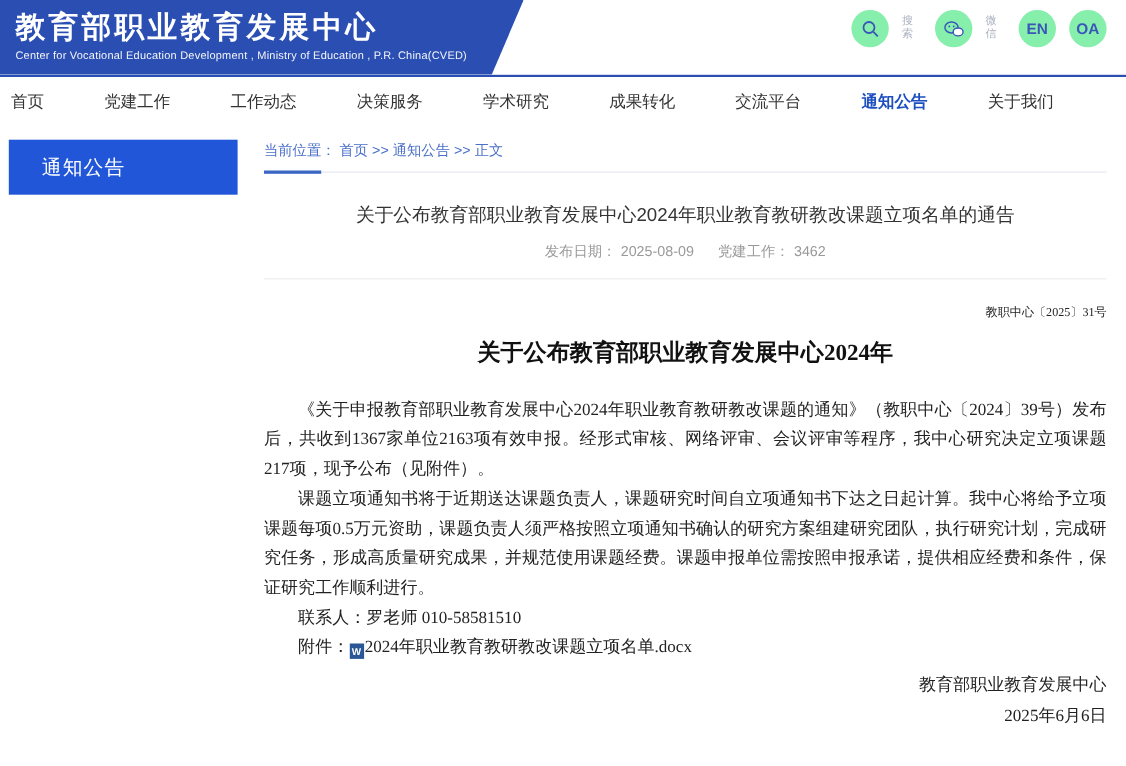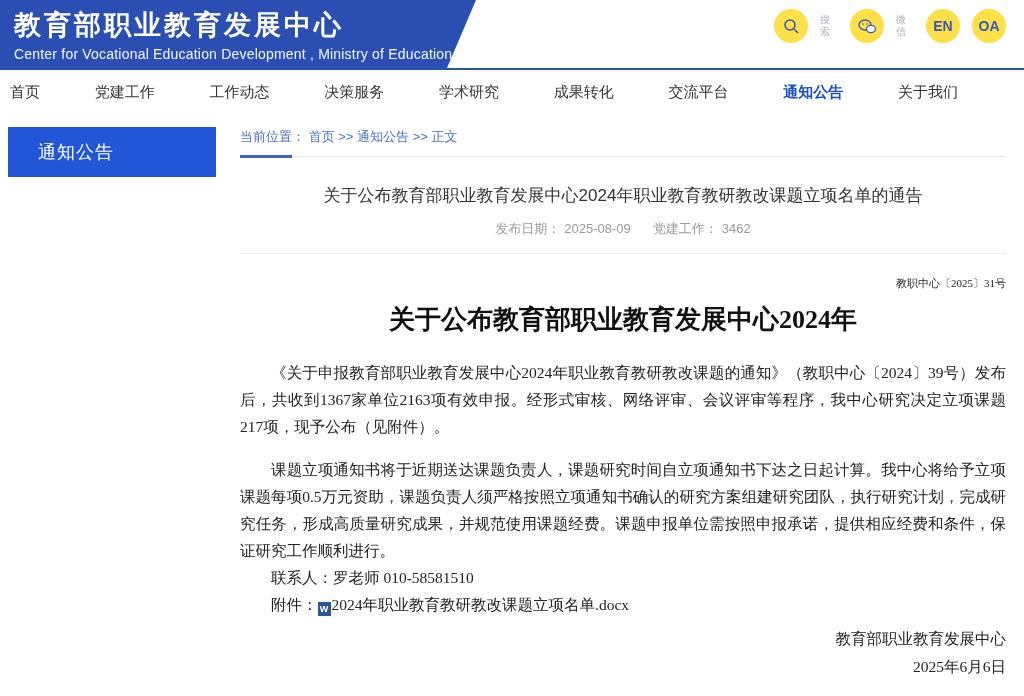--- a/index.html
+++ b/index.html
@@ -7,24 +7,24 @@
     font-family:"Liberation Sans", sans-serif; }
 
   
   .header { position:relative; width:1024px; height:70px; background:#ffffff;
     border-bottom:2px solid #2a4eb2; }
   .header-blue { position:absolute; left:0; top:0; width:100%; height:100%;
     background:#2a4eb2; clip-path:polygon(0 0, 476px 0, 447px 100%, 0 100%); }
   .logo-wrap { position:absolute; left:14px; top:7px; color:#ffffff; z-index:2; }
   .logo-title { font-size:27px; font-weight:bold; letter-spacing:3px;
     font-family:"Liberation Serif", serif; }
-  .logo-sub { font-size:14px; margin-top:3px; letter-spacing:0.2px; opacity:0.95; }
+  .logo-sub { font-size:10px; margin-top:3px; letter-spacing:0.2px; opacity:0.95; }
   .header-tools { position:absolute; right:18px; top:9px; display:flex;
     align-items:center; gap:12px; z-index:2; }
-  .tool-circle { width:34px; height:34px; border-radius:50%; background:#fde047;
+  .tool-circle { width:34px; height:34px; border-radius:50%; background:#86efac;
     display:flex; align-items:center; justify-content:center; color:#3a56b8;
     font-weight:bold; font-size:14px; cursor:pointer; }
   .tool-vlabel { width:12px; font-size:10px; color:#aab0bf; line-height:12px;
     word-break:break-all; margin-right:6px; }
 
   
   .nav { width:1024px; height:45px; display:flex; align-items:center;
     justify-content:space-between; padding:0 66px 0 10px; background:#ffffff; }
   .nav-item { font-size:15px; color:#333333; cursor:pointer; white-space:nowrap; }
   .nav-item.active { color:#1d4fc0; font-weight:bold; }
@@ -44,23 +44,23 @@
 
   .page-title { margin-top:27px; text-align:center; font-size:17px;
     font-weight:500; color:#333333; }
   .meta { margin-top:13px; text-align:center; font-size:13px; color:#999999; }
   .meta b { font-weight:normal; margin:0 2px; }
   .meta .gap { display:inline-block; width:18px; }
   .divider { margin-top:15px; height:1px; background:#ececec; }
 
   .doc-serif { font-family:"Liberation Serif","DejaVu Serif", serif; color:#222222; }
   .doc-number { margin-top:22px; text-align:right; font-size:11px; }
-  .doc-title { margin-top:10px; text-align:center; font-size:26px;
+  .doc-title { margin-top:10px; text-align:center; font-size:21px;
     font-weight:bold; line-height:38px; color:#111111; }
-  .para { margin-top:16px; font-size:15.5px; line-height:27px;
+  .para { font-size:15.5px; line-height:27px;
     text-indent:2em; text-align:justify; }
   .para.first { margin-top:20px; }
   .line-indent { margin-top:0; font-size:15.5px; line-height:27px; text-indent:2em; }
   .attach-row { font-size:15.5px; line-height:27px; text-indent:2em; }
   .word-icon { display:inline-block; width:13px; height:14px; background:#2b5797;
     color:#ffffff; font-size:9px; line-height:14px; text-align:center;
     font-weight:bold; vertical-align:-2px; margin-right:1px;
     font-family:"Liberation Sans", sans-serif; text-indent:0; }
   .attach-link { cursor:pointer; }
   .sign { text-align:right; font-size:15.5px; line-height:28px; margin-top:7px; }

